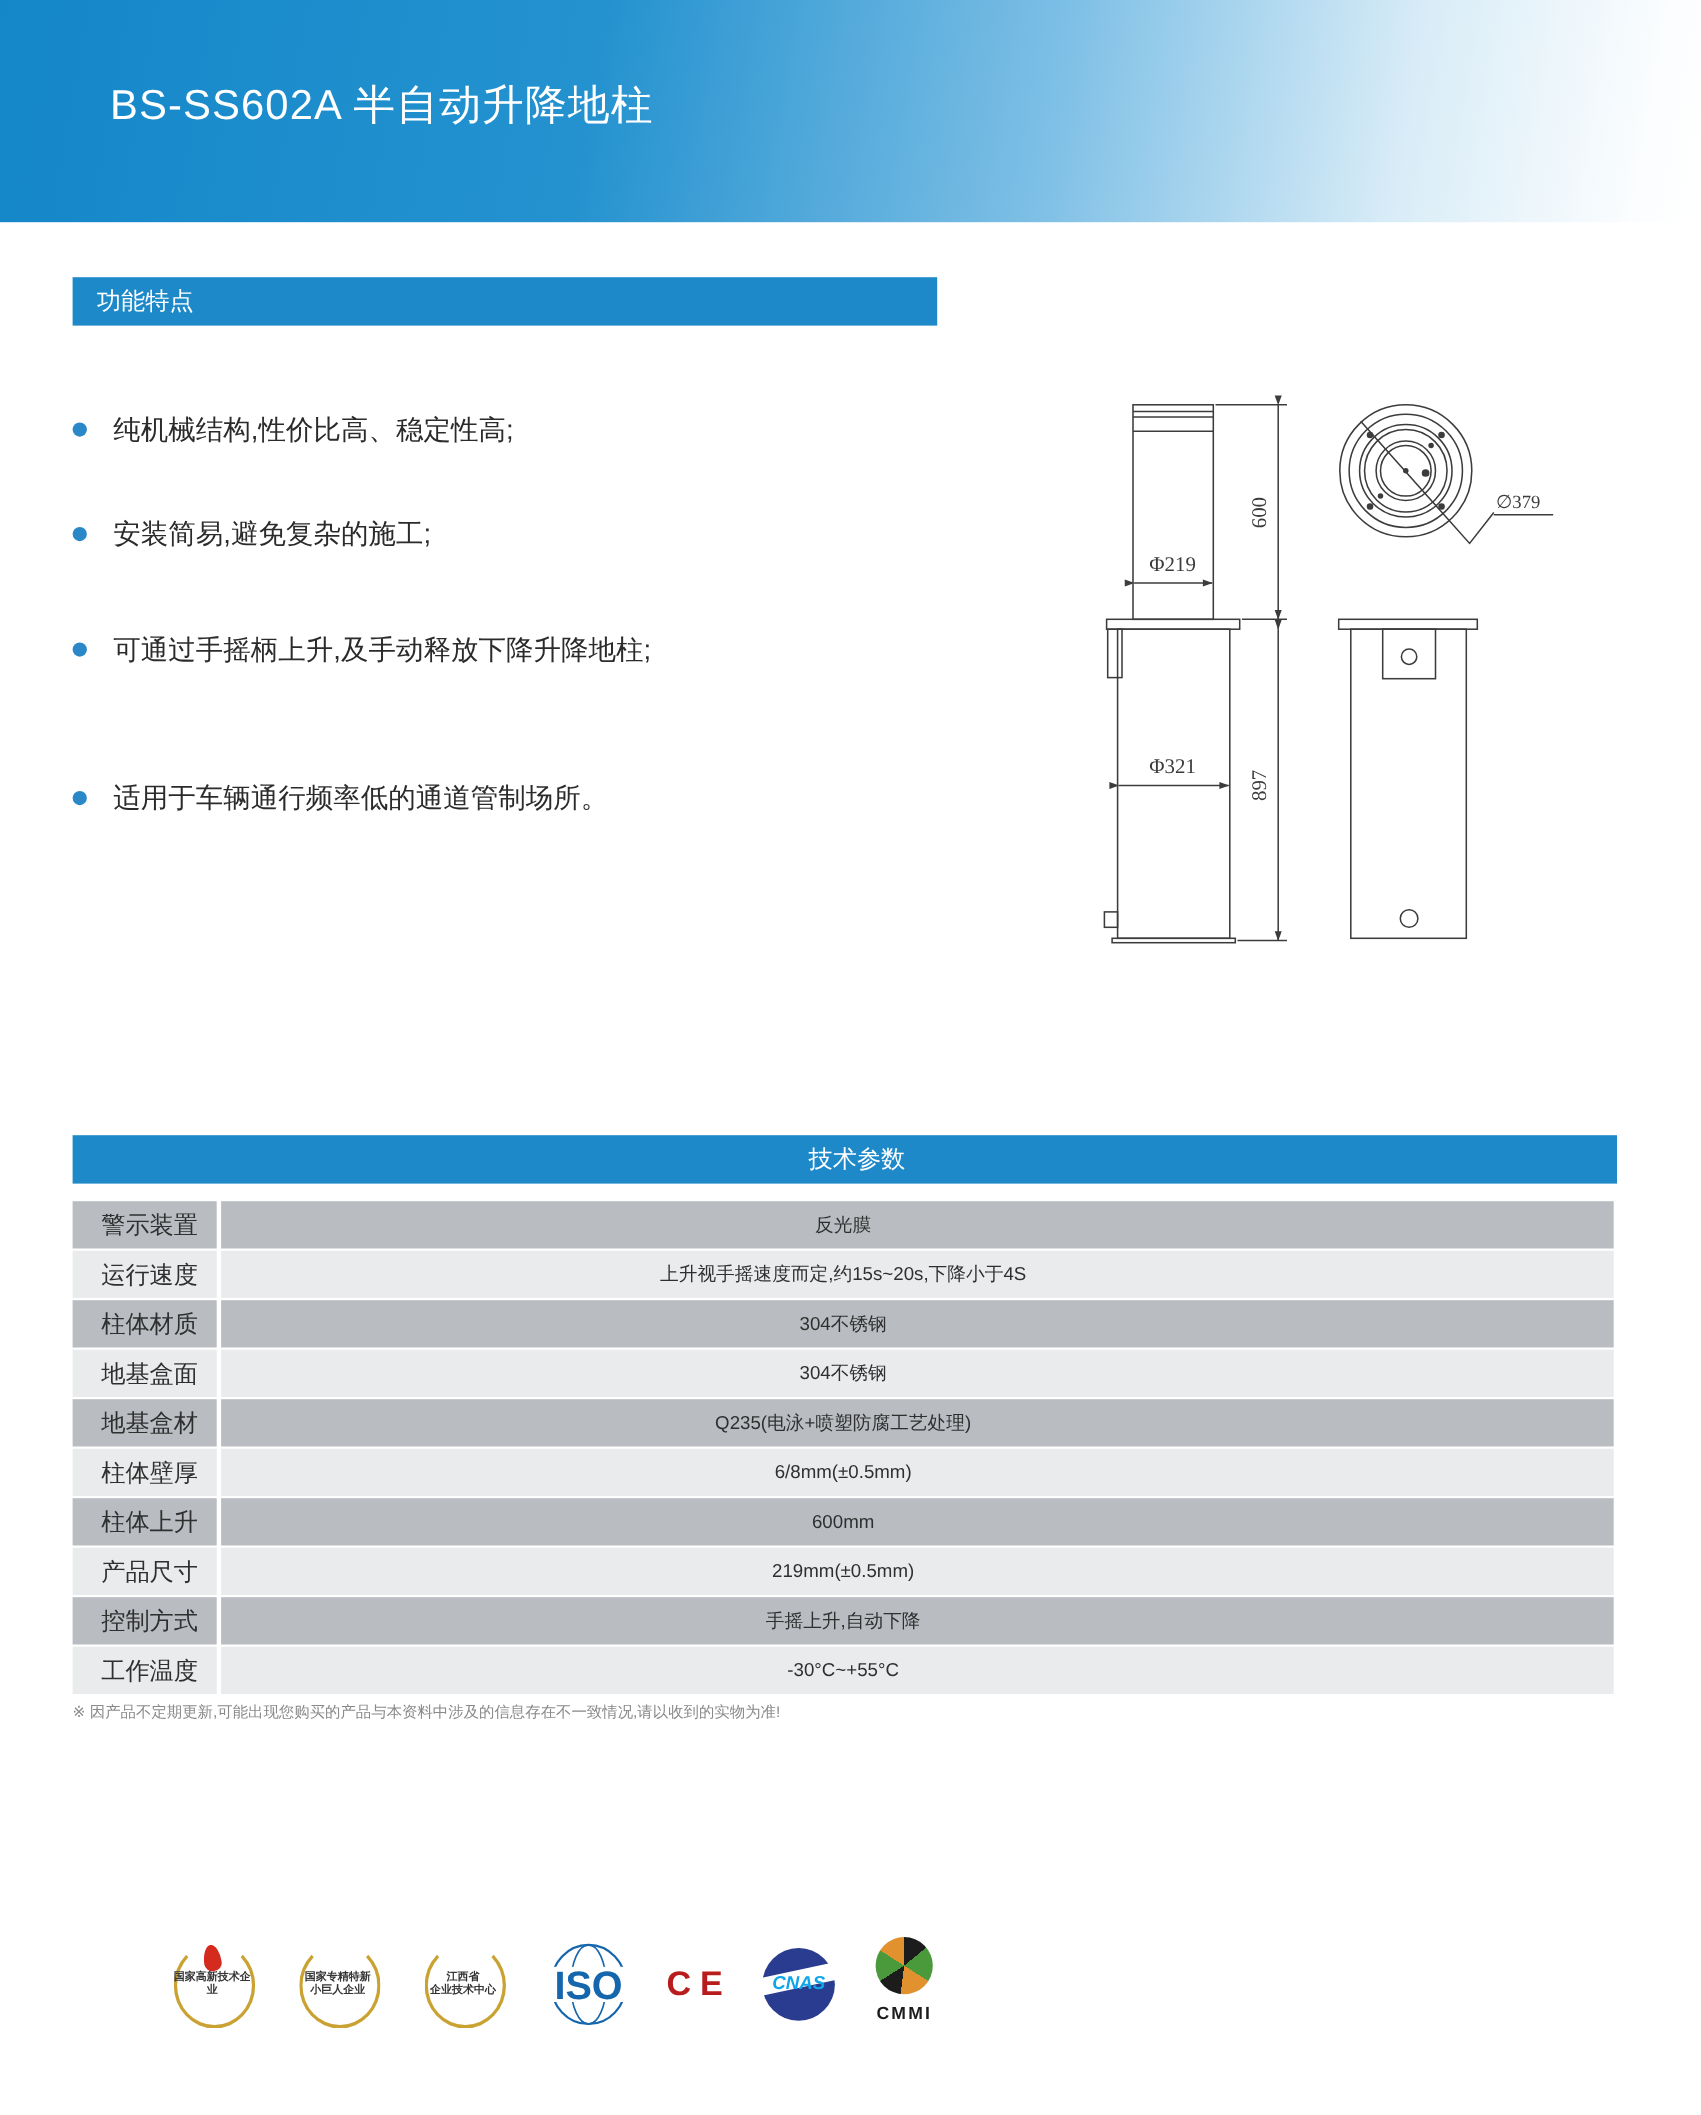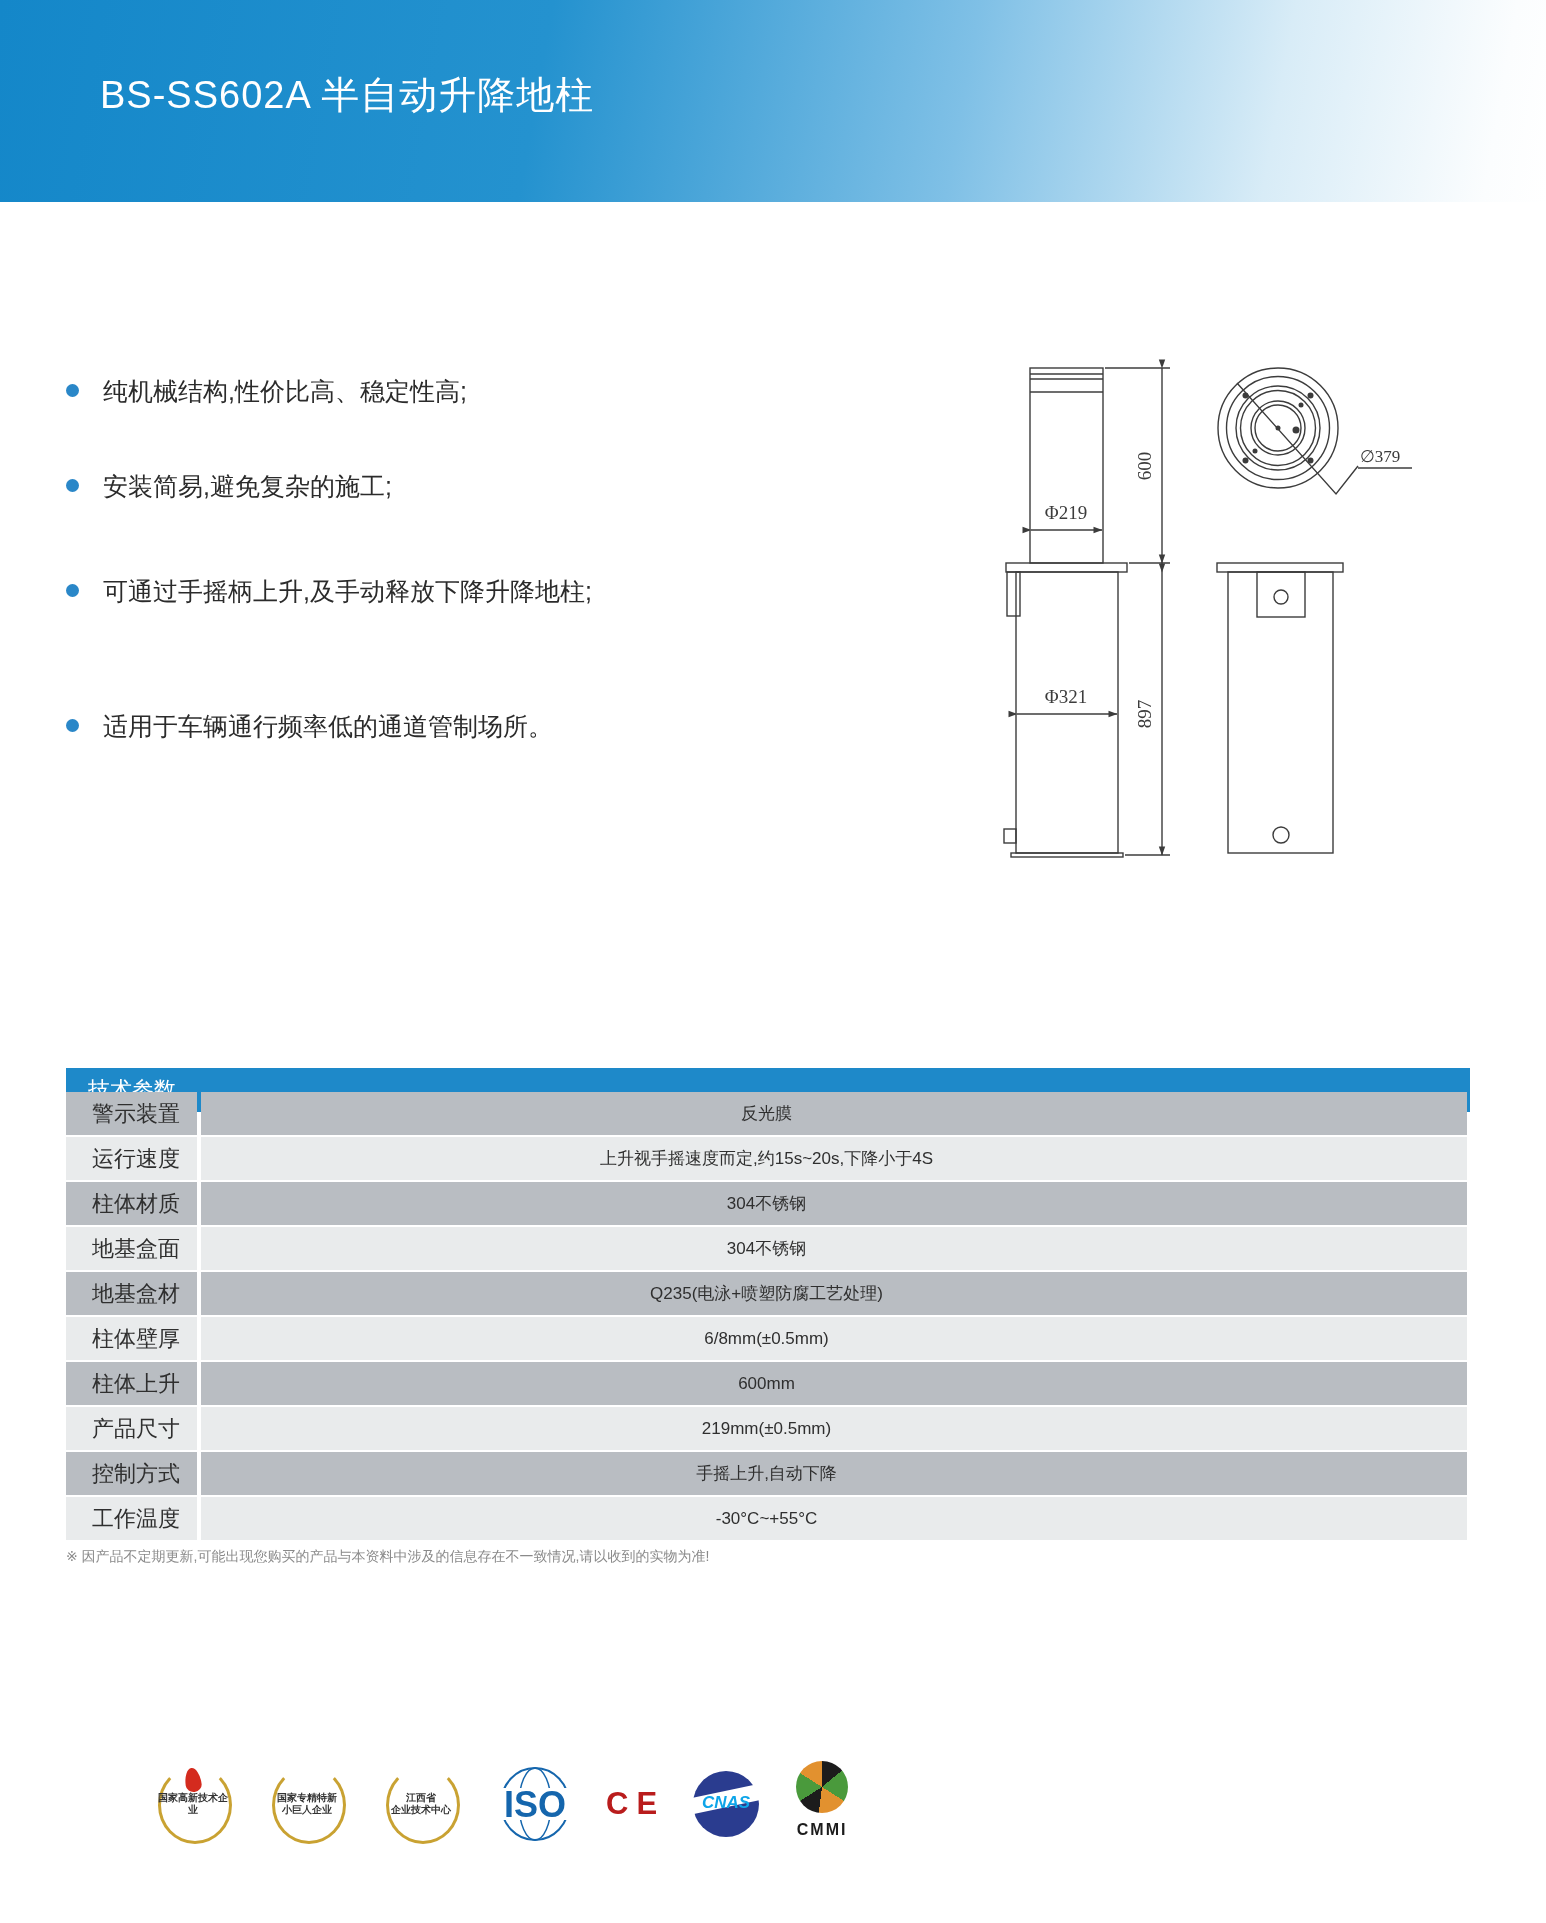--- a/index.html
+++ b/index.html
@@ -9,21 +9,21 @@
   
   .hero{position:absolute;left:0;top:0;width:1546px;height:202px;
         background:linear-gradient(100deg,#1487c9 0%,#2492cf 35%,#7fc0e6 62%,#d8ecf7 82%,#fbfdfe 96%,#ffffff 100%);}
   .hero-title{position:absolute;left:100px;top:70px;font-size:38px;font-weight:500;color:#ffffff;letter-spacing:1px;}
 
   
   .bar{position:absolute;height:44px;background:#1e89c9;color:#ffffff;font-size:22px;
        line-height:44px;padding-left:22px;box-sizing:border-box;}
   .bar-features{left:66px;top:252px;width:786px;}
   .bar-dims{left:893px;top:252px;width:577px;}
-  .bar-specs{left:66px;top:1068px;width:1404px;}
+  .bar-specs{left:66px;top:1032px;width:1404px;text-align:center;}
 
   
   .feature{position:absolute;left:66px;display:flex;align-items:flex-start;}
   .feature .dot{width:13px;height:13px;border-radius:50%;background:#2a87c8;margin-top:9px;flex:0 0 auto;}
   .feature .ftext{margin-left:24px;font-size:25px;color:#2b2b2b;line-height:32px;}
   .f1{top:375px;} .f2{top:470px;} .f3{top:575px;} .f4{top:710px;}
 
   
   .drawing{position:absolute;left:980px;top:350px;width:480px;height:520px;}
   .drawing text{font-family:"Liberation Serif","DejaVu Serif",serif;fill:#3c3c3c;}
@@ -67,20 +67,21 @@
 </style>
 </head>
 <body>
 
 <div id="page">
 
   <div class="hero">
     <div class="hero-title">BS-SS602A 半自动升降地柱</div>
   </div>
 
+  <div class="bar bar-features">功能特点</div>
 
   <div class="feature f1">
     <span class="dot"></span>
     <span class="ftext">纯机械结构,性价比高、稳定性高;</span>
   </div>
   <div class="feature f2">
     <span class="dot"></span>
     <span class="ftext">安装简易,避免复杂的施工;</span>
   </div>
   <div class="feature f3">

